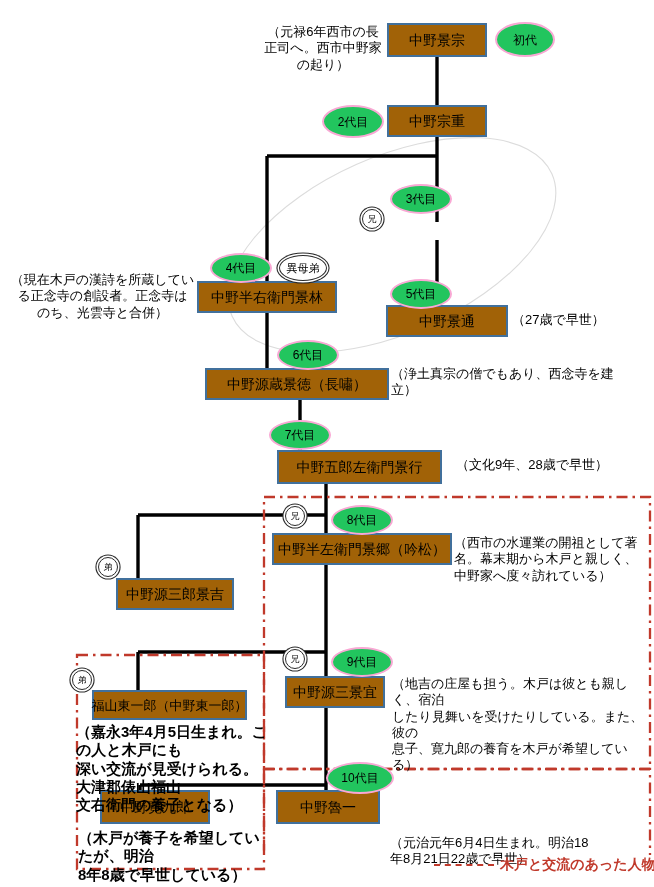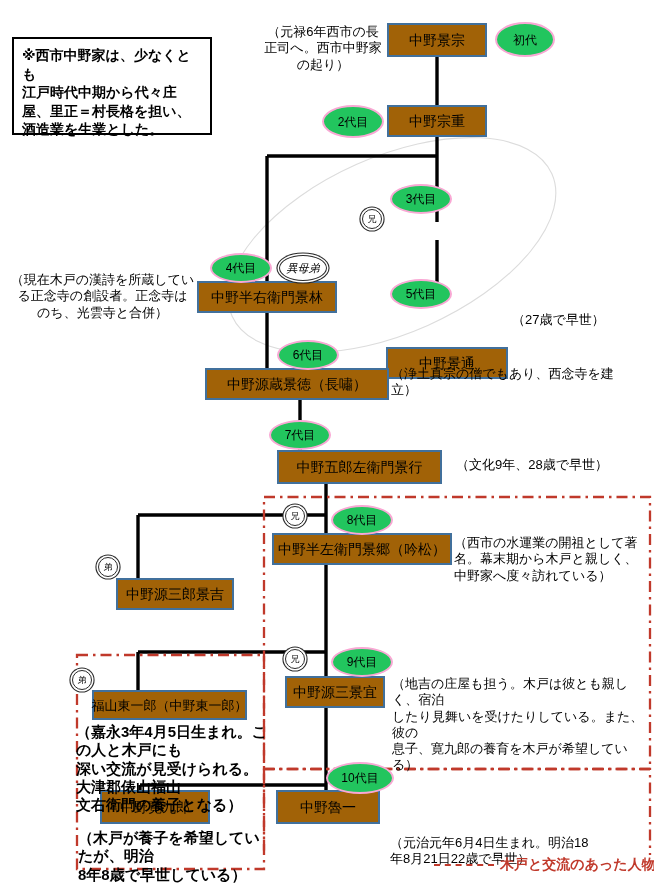--- a/index.html
+++ b/index.html
@@ -73,21 +73,20 @@
     font-size: 9px;
     line-height: 1;
     white-space: nowrap;
     z-index: 6;
     box-shadow: 0 0 0 1.5px #ffffff, 0 0 0 2.6px #2b2b2b;
   }
   .sib-badge.wide {
     border-radius: 50%;
     font-size: 11px;
     box-shadow: 0 0 0 1.5px #ffffff, 0 0 0 2.6px #2b2b2b;
-    font-style: italic;
   }
   
   .note {
     position: absolute;
     color: #000000;
     font-size: 13px;
     line-height: 1.25;
     white-space: pre-line;
     z-index: 4;
   }
@@ -173,45 +172,41 @@
     </g>
 
     <g fill="none" stroke="#C0392B" stroke-width="2.3" stroke-dasharray="11 5 2.5 5" stroke-linecap="butt">
       <path d="M 264,497 L 650,497 L 650,769 L 264,769 Z"></path>
       <path d="M 77,655 L 264,655 L 264,869 L 77,869 Z"></path>
       <path d="M 264,769 L 650,769 L 650,855"></path>
       <path d="M 264,769 L 264,855"></path>
     </g>
   </svg>
 
-  <div id="memo" style="left:12px; top:37px; width:200px; height:98px;">※西市中野家は、少なくとも
-江戸時代中期から代々庄
-屋、里正＝村長格を担い、
-酒造業を生業とした。</div>
 
   <div class="pbox" style="left:387px; top:23px; width:100px; height:34px;">中野景宗</div>
   <div class="gen-badge" style="left:495px; top:22px; width:60px; height:35px;">初代</div>
   <div class="note center" style="left:258px; top:24px; width:130px;">（元禄6年西市の長
 正司へ。西市中野家
 の起り）</div>
 
   <div class="pbox" style="left:387px; top:105px; width:100px; height:32px;">中野宗重</div>
   <div class="gen-badge" style="left:322px; top:105px; width:62px; height:33px;">2代目</div>
 
   <div class="gen-badge" style="left:390px; top:184px; width:62px; height:30px;">3代目</div>
   <div class="sib-badge" style="left:362px; top:209px; width:20px; height:20px;">兄</div>
 
   <div class="pbox" style="left:197px; top:281px; width:140px; height:32px;">中野半右衛門景林</div>
   <div class="gen-badge" style="left:210px; top:253px; width:62px; height:30px;">4代目</div>
   <div class="sib-badge wide" style="left:279px; top:255px; width:48px; height:26px; font-size:11px;">異母弟</div>
   <div class="note center" style="left:10px; top:272px; width:185px;">（現在木戸の漢詩を所蔵してい
 る正念寺の創設者。正念寺は
 のち、光雲寺と合併）</div>
 
-  <div class="pbox" style="left:386px; top:305px; width:122px; height:32px;margin-top:42px;">中野景通</div>
+  <div class="pbox" style="left:386px; top:305px; width:122px; height:32px;">中野景通</div>
   <div class="gen-badge" style="left:390px; top:279px; width:62px; height:30px;">5代目</div>
   <div class="note" style="left:512px; top:312px; width:140px;">（27歳で早世）</div>
 
   <div class="pbox" style="left:205px; top:368px; width:184px; height:32px;">中野源蔵景徳（長嘯）</div>
   <div class="gen-badge" style="left:277px; top:340px; width:62px; height:30px;">6代目</div>
   <div class="note" style="left:391px; top:366px; width:240px;">（浄土真宗の僧でもあり、西念寺を建
 立）</div>
 
   <div class="pbox" style="left:277px; top:450px; width:165px; height:34px;">中野五郎左衛門景行</div>
   <div class="gen-badge" style="left:269px; top:420px; width:62px; height:30px;">7代目</div>

